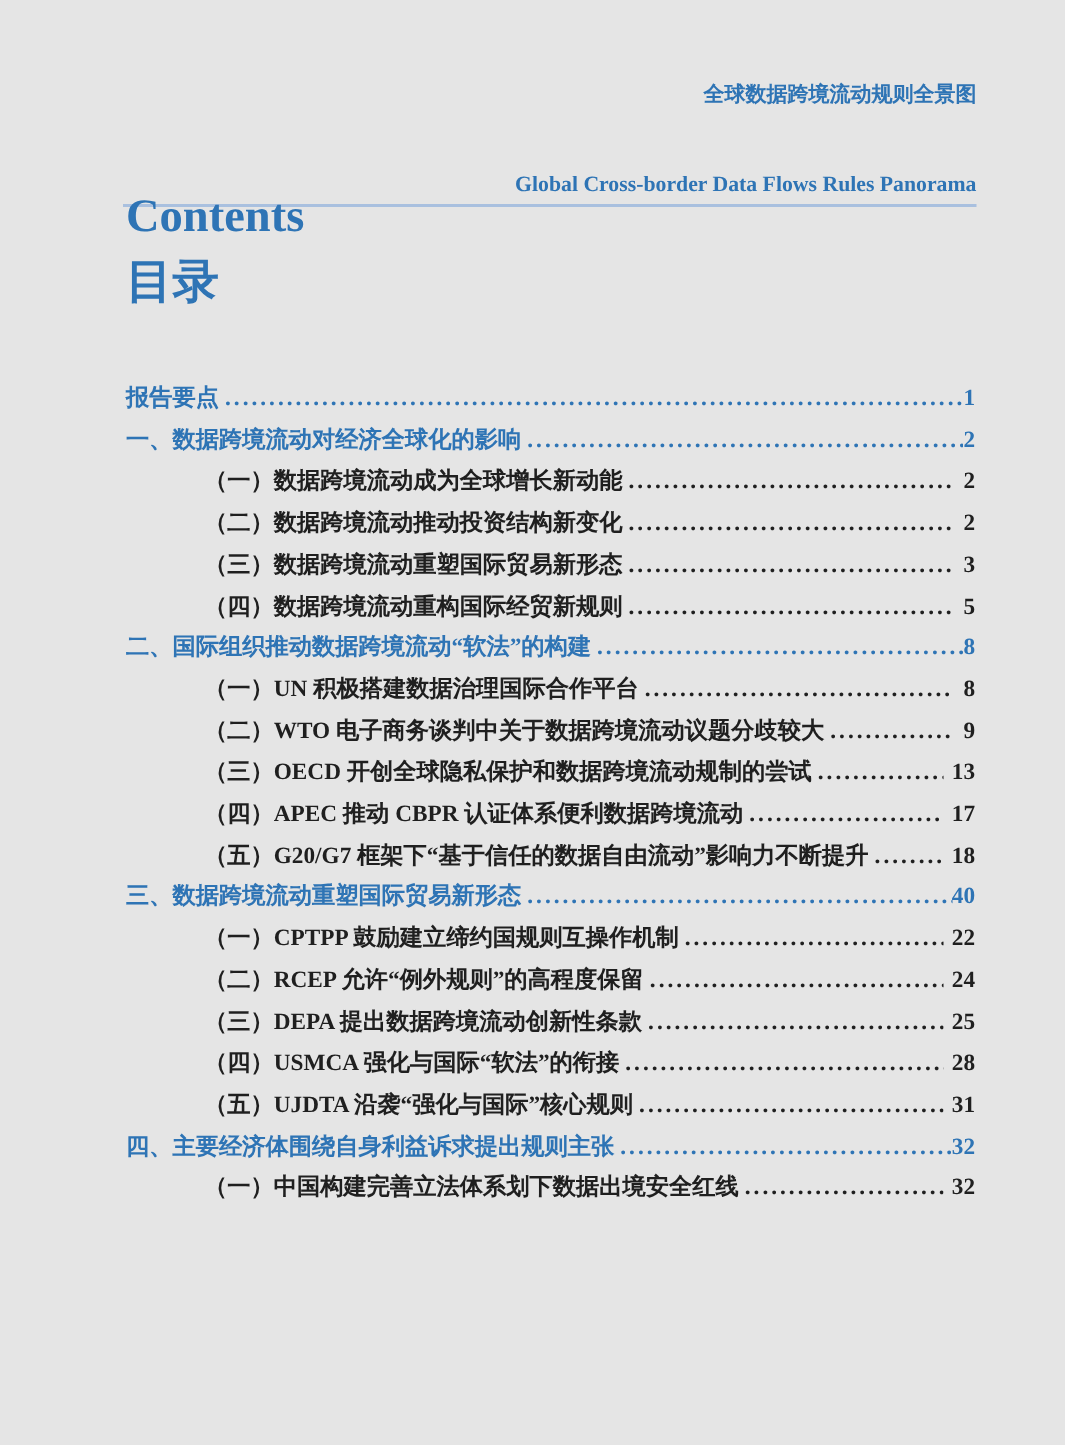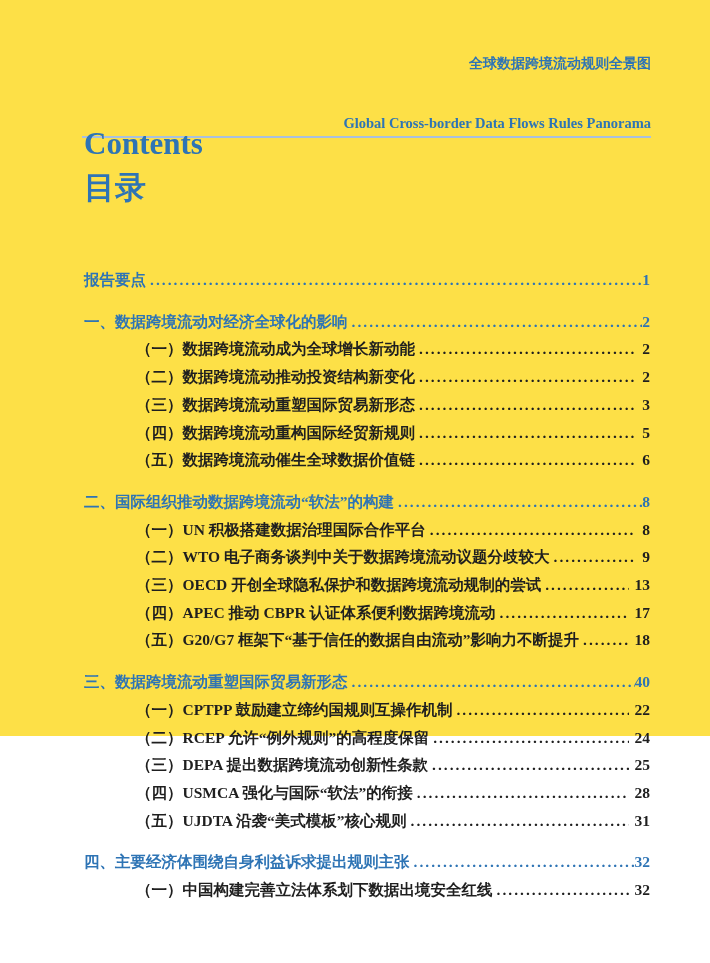--- a/index.html
+++ b/index.html
@@ -6,22 +6,22 @@
     margin: 0; padding: 0;
     background: #ffffff;
   }
   body {
     width: 710px; height: 963px;
     overflow: hidden;
     font-family: "Liberation Serif", "DejaVu Serif", serif;
   }
   .page {
     position: relative;
-    width: 710px; height: 736px;
-    background: #fde047;
+    width: 710px; height: 963px;
+    background: #e5e5e5;
   }
 
   
   .page-header {
     position: absolute;
     top: 54px; left: 82px; right: 59px;
     text-align: right;
     color: var(--accent, #2E74B5);
     font-weight: bold;
   }
@@ -51,21 +51,21 @@
     top: 252px; left: 84px; right: 60px;
   }
   .toc-row {
     display: flex;
     align-items: baseline;
     line-height: 27.7px;
     font-size: 15.5px;
     font-weight: bold;
     white-space: nowrap;
   }
-  .toc-row.level-1 { color: var(--accent, #2E74B5); margin-top: 14px; }
+  .toc-row.level-1 { color: var(--accent, #2E74B5); }
   .toc-row.level-2 { color: var(--ink, #1F1F1F); padding-left: 52px; align-items: center; }
   .toc-label { flex: none; }
   .toc-leader {
     flex: 1 1 auto;
     overflow: hidden;
     padding-left: 4px;
     min-width: 10px;
   }
   .toc-leader::after {
     content: "..................................................................................................................................................................................................................";
@@ -114,25 +114,20 @@
       <div class="toc-row level-2">
         <span class="toc-label">（三）数据跨境流动重塑国际贸易新形态</span>
         <span class="toc-leader"></span>
         <span class="toc-page">3</span>
       </div>
       <div class="toc-row level-2">
         <span class="toc-label">（四）数据跨境流动重构国际经贸新规则</span>
         <span class="toc-leader"></span>
         <span class="toc-page">5</span>
       </div>
-      <div class="toc-row level-2">
-        <span class="toc-label">（五）数据跨境流动催生全球数据价值链</span>
-        <span class="toc-leader"></span>
-        <span class="toc-page">6</span>
-      </div>
       <div class="toc-row level-1">
         <span class="toc-label">二、国际组织推动数据跨境流动“软法”的构建</span>
         <span class="toc-leader"></span>
         <span class="toc-page">8</span>
       </div>
       <div class="toc-row level-2">
         <span class="toc-label">（一）UN 积极搭建数据治理国际合作平台</span>
         <span class="toc-leader"></span>
         <span class="toc-page">8</span>
       </div>
@@ -175,21 +170,21 @@
         <span class="toc-label">（三）DEPA 提出数据跨境流动创新性条款</span>
         <span class="toc-leader"></span>
         <span class="toc-page">25</span>
       </div>
       <div class="toc-row level-2">
         <span class="toc-label">（四）USMCA 强化与国际“软法”的衔接</span>
         <span class="toc-leader"></span>
         <span class="toc-page">28</span>
       </div>
       <div class="toc-row level-2">
-        <span class="toc-label">（五）UJDTA 沿袭“美式模板”核心规则</span>
+        <span class="toc-label">（五）UJDTA 沿袭“强化与国际”核心规则</span>
         <span class="toc-leader"></span>
         <span class="toc-page">31</span>
       </div>
       <div class="toc-row level-1">
         <span class="toc-label">四、主要经济体围绕自身利益诉求提出规则主张</span>
         <span class="toc-leader"></span>
         <span class="toc-page">32</span>
       </div>
       <div class="toc-row level-2">
         <span class="toc-label">（一）中国构建完善立法体系划下数据出境安全红线</span>

